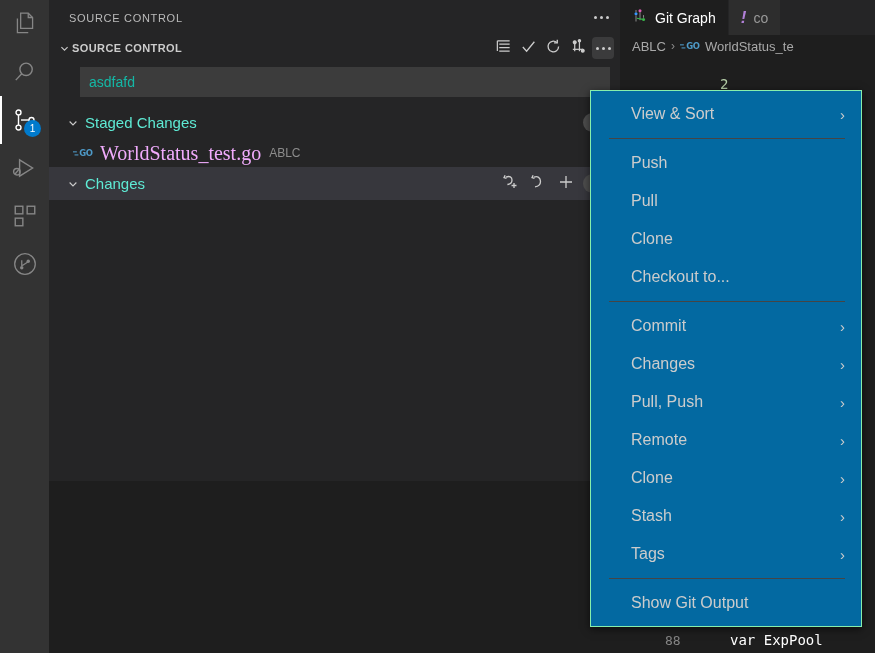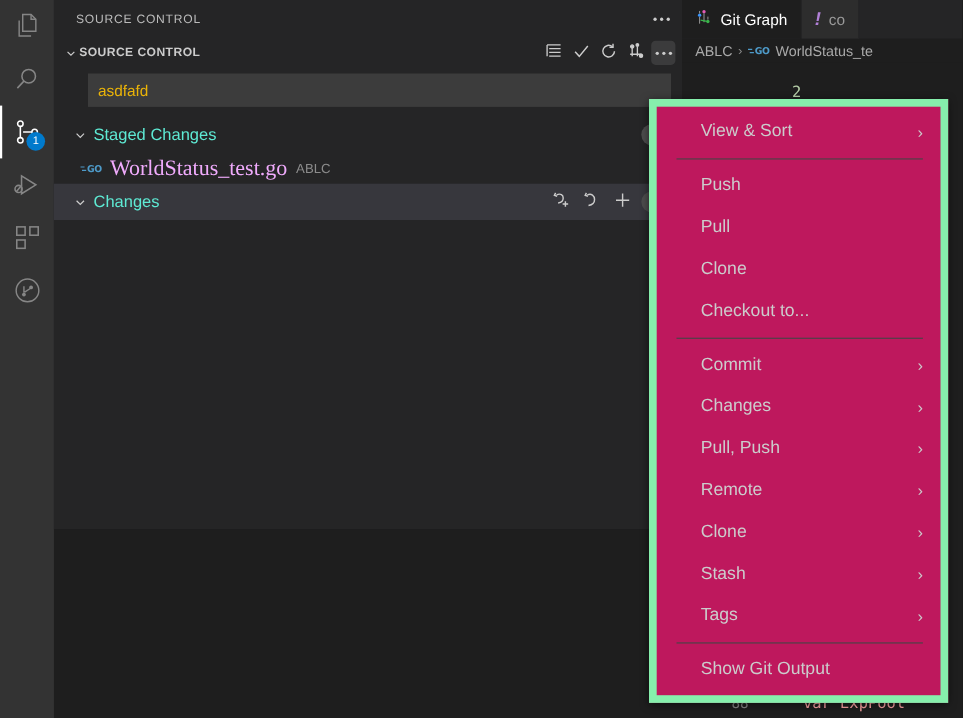--- a/index.html
+++ b/index.html
@@ -67,21 +67,21 @@
     font-size:11px;font-weight:bold;letter-spacing:.4px;color:#cccccc;
     text-transform:uppercase;flex:1;
   }
   .scm-tools{display:flex;align-items:center;gap:3px;}
 
   
   .commit-box{padding:6px 10px 0 31px;}
   .commit-input{
     width:100%;height:30px;box-sizing:border-box;
     background:#3c3c3c;border:1px solid #3c3c3c;
-    color:#eab308;font-size:14px;
+    color:#14b8a6;font-size:14px;
     padding:0 8px;outline:none;
     font-family:"Liberation Sans",sans-serif;
   }
 
   
   .scm-list{margin-top:9px;}
   .grp-row{
     height:33px;display:flex;align-items:center;
     padding:0 10px 0 18px;box-sizing:border-box;cursor:pointer;
   }
@@ -133,22 +133,22 @@
   .tok-g{color:#6a9955;}
   .tok-y{color:#dcdcaa;}
   .tok-b{color:#9cdcfe;}
   .tok-o{color:#ce9178;}
   .tok-n{color:#b5cea8;}
   .tok-w{color:#d4d4d4;}
 
   
   .ctx-menu{
     position:absolute;left:590px;top:90px;width:272px;
-    background:#be185d;
-    border:7px solid #86efac;
+    background:#0369a1;
+    border:1px solid #86efac;
     box-shadow:0 2px 8px rgba(0,0,0,.6);
     padding:4px 0;box-sizing:border-box;
     z-index:50;
   }
   .mi{
     height:38px;display:flex;align-items:center;
     padding:0 16px 0 40px;box-sizing:border-box;
     font-size:16px;color:#cccccc;cursor:pointer;white-space:nowrap;
   }
   .mi .sub-arrow{margin-left:auto;color:#cccccc;font-size:15px;}
@@ -435,21 +435,21 @@
         <div class="code-line"></div>
         <div class="code-line"></div>
         <div class="code-line"></div>
         <div class="code-line"><span class="tok-b">l</span></div>
       </div>
     </div>
   </div>
 
   <div style="position:absolute;left:620px;top:630px;width:255px;height:23px;background:#1e1e1e;overflow:hidden;">
     <div class="code-line" style="position:absolute;left:45px;top:1px;color:#858585;font-size:13px;">88</div>
-    <div class="code-line" style="position:absolute;left:110px;top:1px;color:#fca5a5;">var ExpPool</div>
+    <div class="code-line" style="position:absolute;left:110px;top:1px;color:#ffffff;">var ExpPool</div>
   </div>
 
   <div class="ctx-menu">
 
     <div class="mi">
       <span>View &amp; Sort</span>
       <span class="sub-arrow">›</span>
     </div>
     <div class="mi-sep"></div>
 

